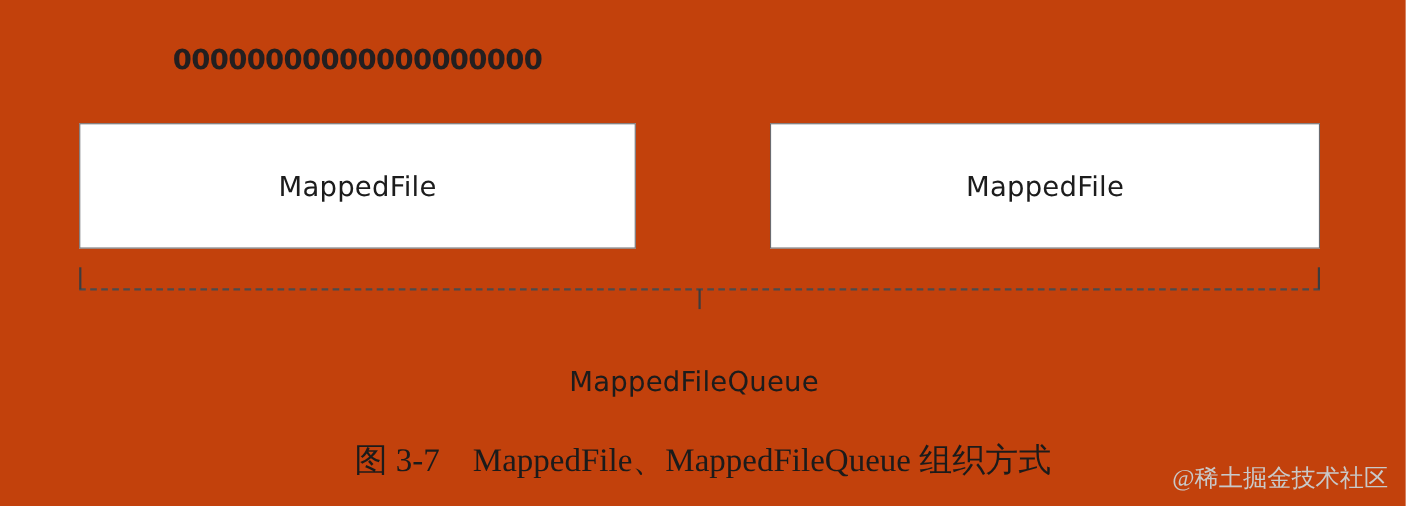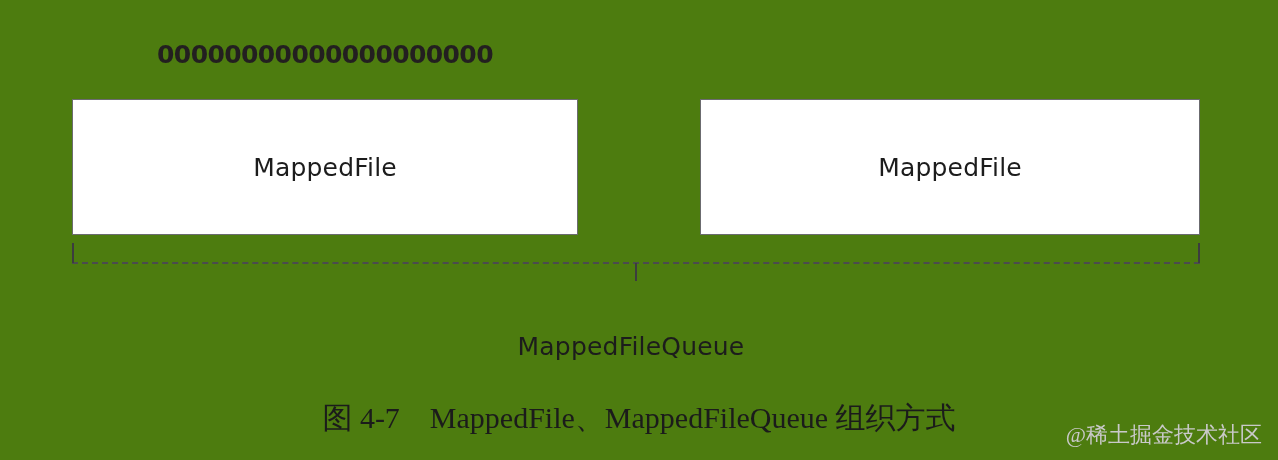--- a/index.html
+++ b/index.html
@@ -8,43 +8,43 @@
     background: #ffffff;
   }
   body {
     font-family: "Liberation Sans", sans-serif;
     -webkit-font-smoothing: antialiased;
   }
   #canvas {
     position: relative;
     width: 1278px;
     height: 460px;
-    background: #4d7c0f;
+    background: #c2410c;
     overflow: hidden;
   }
 
   
   .file-label {
     position: absolute;
     font-family: "DejaVu Sans", sans-serif;
     font-size: 25px;
     font-weight: 700;
     letter-spacing: -0.6px;
     color: #231f20;
     white-space: nowrap;
     text-align: center;
   }
   #label-left  { left: 72px;  top: 40px; width: 506px; }
   #label-right { left: 700px; top: 40px; width: 500px; }
 
   
   .mapped-box {
     position: absolute;
-    top: 99px;
-    height: 136px;
+    top: 112px;
+    height: 114px;
     box-sizing: border-box;
     border: 1.6px solid #6b6b6f;
     background: #ffffff;
     display: flex;
     align-items: center;
     justify-content: center;
   }
   #box-left  { left: 72px;  width: 506px; }
   #box-right { left: 700px; width: 500px; }
   .mapped-box-label {
@@ -140,17 +140,17 @@
 
   <div id="bracket">
     <div class="bracket-line"></div>
     <div class="bracket-tick up" id="tick-left"></div>
     <div class="bracket-tick up" id="tick-right"></div>
     <div class="bracket-tick down" id="tick-center"></div>
   </div>
 
   <div id="queue-label">MappedFileQueue</div>
 
-  <div id="figure-caption">图 4-7　MappedFile、MappedFileQueue 组织方式</div>
+  <div id="figure-caption">图 3-7　MappedFile、MappedFileQueue 组织方式</div>
 
   <div id="watermark">@稀土掘金技术社区</div>
 
 </div>
 
 </body></html>

